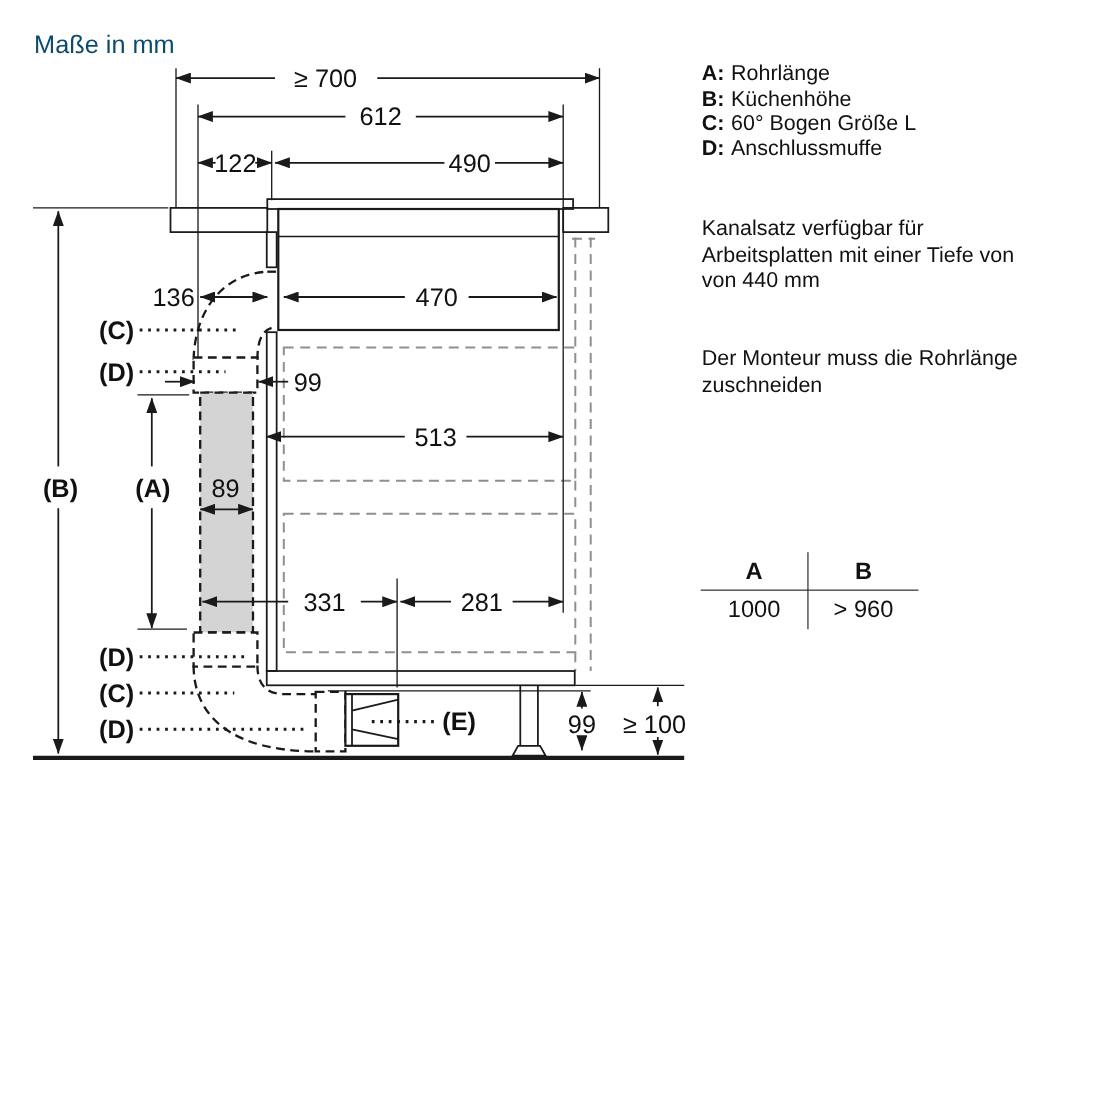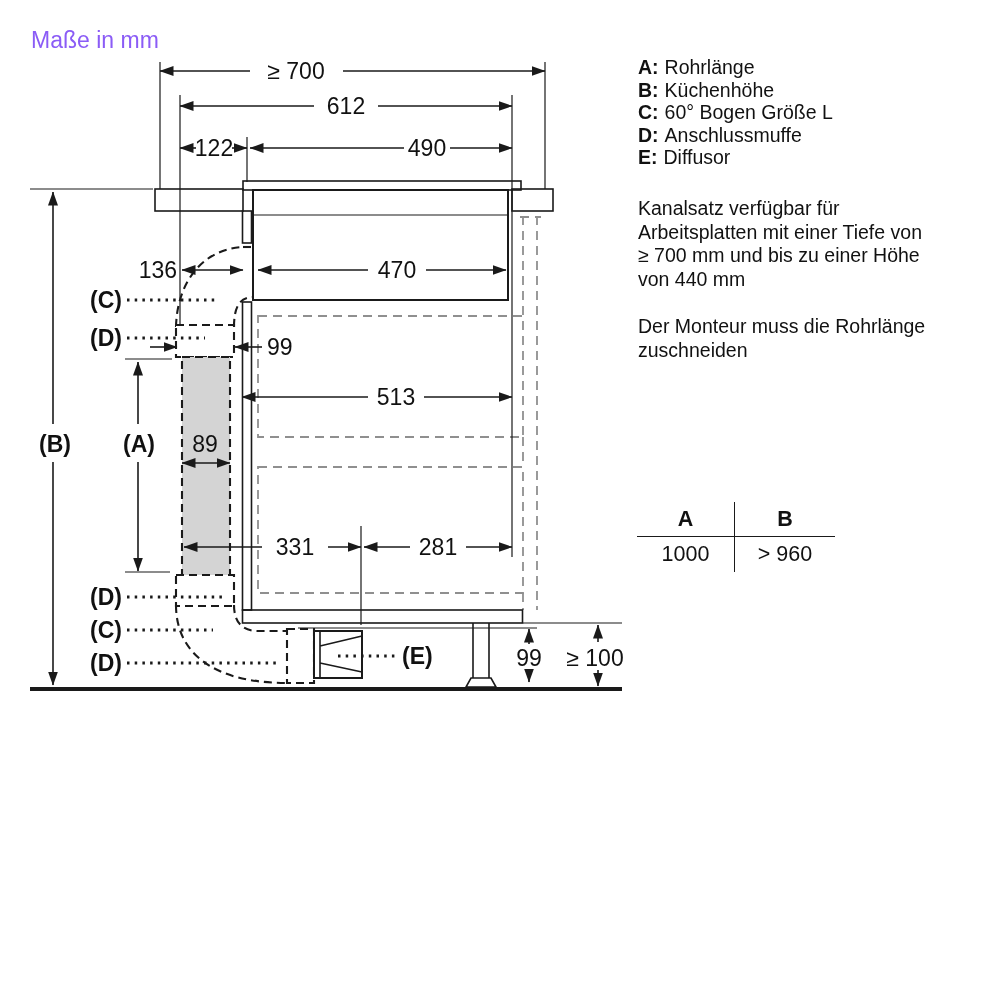--- a/index.html
+++ b/index.html
@@ -1,19 +1,19 @@
 <!DOCTYPE html>
 <html><head>
 <meta charset="utf-8">
 <style>
   html,body{margin:0;padding:0;background:#ffffff;}
   #canvas{position:relative;width:1000px;height:1000px;background:#ffffff;overflow:hidden;
           font-family:"Liberation Sans",sans-serif;color:#111;}
   .abs{position:absolute;}
-  #title{left:31px;top:27px;font-size:23px;color:#8b5cf6;}
+  #title{left:31px;top:27px;font-size:23px;color:#0c4a6e;}
   .legend{left:638px;top:56px;font-size:19.5px;line-height:22.5px;}
   .legend .lk{font-weight:bold;margin-right:6px;}
   .note{left:638px;font-size:19.5px;line-height:23.6px;}
   #note1{top:197px;}
   #note2{top:315px;}
   table.dimtable{position:absolute;left:637px;top:502px;border-collapse:collapse;
        font-size:21.5px;text-align:center;color:#111;}
   table.dimtable th,table.dimtable td{font-weight:normal;padding:0;}
   table.dimtable th{font-weight:bold;height:34px;}
   table.dimtable td{height:35px;}
@@ -176,27 +176,25 @@
       <path class="dots" d="M338,656 H396"></path>
       <text class="lbltxt" x="402" y="664">(E)</text>
     </g>
   </svg>
 
   <div class="abs legend">
     <div><span class="lk">A:</span><span>Rohrlänge</span></div>
     <div><span class="lk">B:</span><span>Küchenhöhe</span></div>
     <div><span class="lk">C:</span><span>60° Bogen Größe L</span></div>
     <div><span class="lk">D:</span><span>Anschlussmuffe</span></div>
-    <div><span class="lk">E:</span><span>Diffusor</span></div>
   </div>
 
   <div id="note1" class="abs note">
     <div>Kanalsatz verfügbar für</div>
     <div>Arbeitsplatten mit einer Tiefe von</div>
-    <div>≥ 700 mm und bis zu einer Höhe</div>
     <div>von 440 mm</div>
   </div>
   <div id="note2" class="abs note">
     <div>Der Monteur muss die Rohrlänge</div>
     <div>zuschneiden</div>
   </div>
 
   <table class="dimtable">
     <tbody>
         <tr class="hline">

